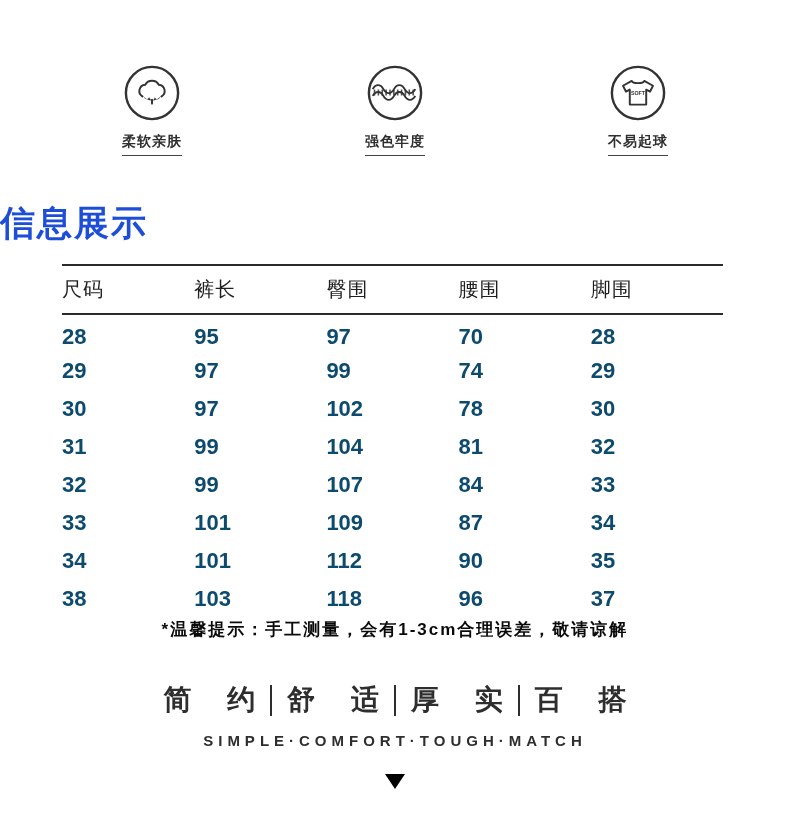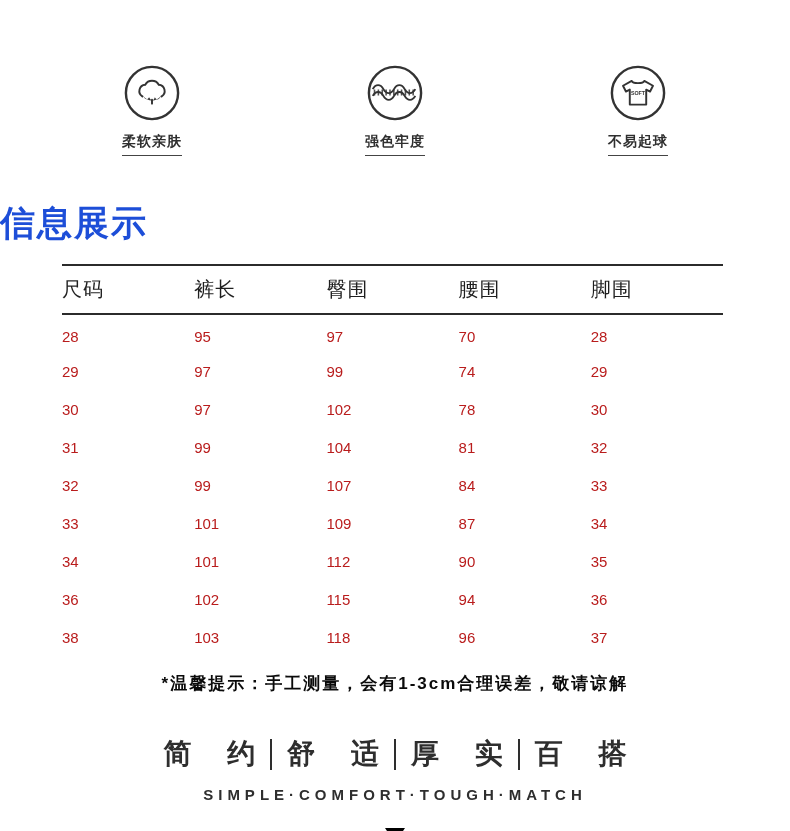--- a/index.html
+++ b/index.html
@@ -63,30 +63,29 @@
   .size-table th {
     height: 49px;
     font-size: 20px;
     font-weight: 500;
     color: #1f1f1f;
     vertical-align: middle;
     letter-spacing: 1px;
   }
   .size-table td {
     height: 38px;
-    font-size: 15px;
-    font-weight: 400;
-    color: #b91c1c;
+    font-size: 22px;
+    font-weight: 700;
+    color: #0c4a6e;
     vertical-align: middle;
   }
   .size-table tbody tr:first-child td { padding-top: 6px; }
 
   
   .note {
-    margin-top: 16px;
     text-align: center;
     font-size: 17px;
     font-weight: 600;
     color: #0a0a0a;
     letter-spacing: 2px;
   }
 
   
   .slogan-cn {
     margin-top: 40px;
@@ -227,27 +226,20 @@
         <td>34</td>
       </tr>
       <tr>
         <td>34</td>
         <td>101</td>
         <td>112</td>
         <td>90</td>
         <td>35</td>
       </tr>
       <tr>
-        <td>36</td>
-        <td>102</td>
-        <td>115</td>
-        <td>94</td>
-        <td>36</td>
-      </tr>
-      <tr>
         <td>38</td>
         <td>103</td>
         <td>118</td>
         <td>96</td>
         <td>37</td>
       </tr>
     </tbody>
   </table>
 
   <p class="note">*温馨提示：手工测量，会有1-3cm合理误差，敬请谅解</p>

